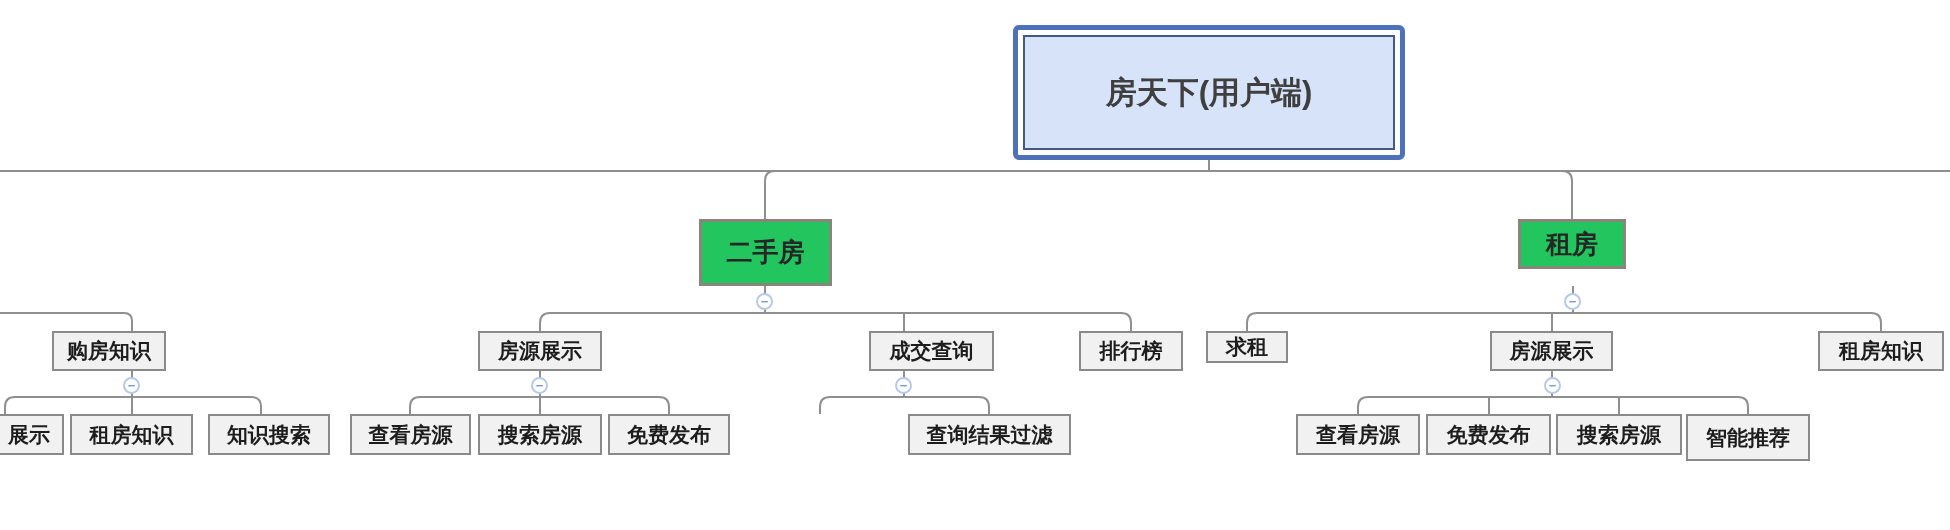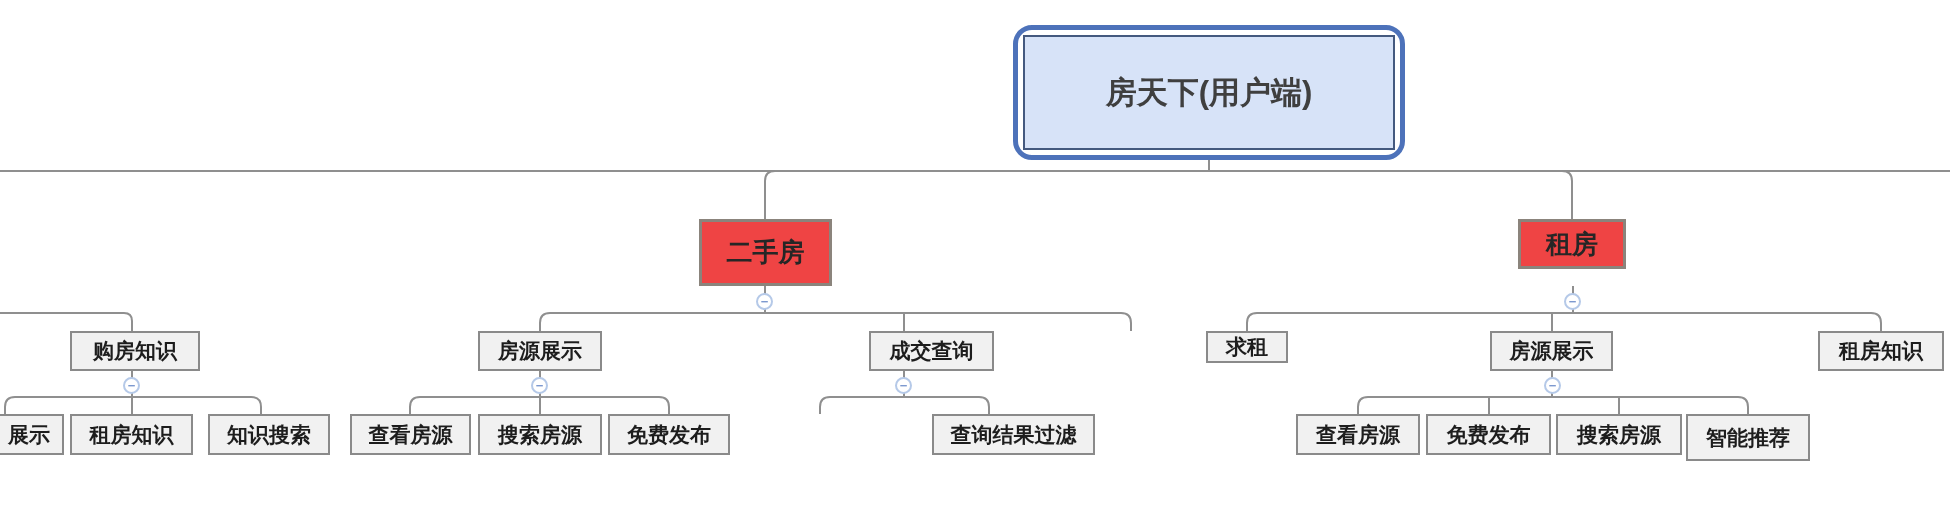--- a/index.html
+++ b/index.html
@@ -6,26 +6,26 @@
   .canvas{
     position:relative;width:1950px;height:530px;overflow:hidden;background:#ffffff;
     font-family:"Liberation Sans","DejaVu Sans",sans-serif;
   }
   svg.wires{position:absolute;left:0;top:0;z-index:0;}
   .node{
     position:absolute;box-sizing:border-box;z-index:1;
     display:flex;align-items:center;justify-content:center;
     font-weight:bold;color:#1d1d1d;white-space:nowrap;
   }
-  .l2{background:#ef4444;border:3px solid #8b847c;font-size:26px;color:#262626;}
+  .l2{background:#22c55e;border:3px solid #8b847c;font-size:26px;color:#262626;}
   .l34{background:#f1f1f1;border:2px solid #8a8a8a;font-size:21px;}
   .cut{justify-content:flex-end;padding-right:12px;}
   .root-outer{
     position:absolute;left:1013px;top:25px;width:392px;height:135px;z-index:1;
-    box-sizing:border-box;border:5px solid #4d72ba;border-radius:19px;
+    box-sizing:border-box;border:5px solid #4d72ba;border-radius:6px;
     background:#fff;padding:5px;
   }
   .root-inner{
     width:100%;height:100%;box-sizing:border-box;
     background:#d7e3f8;border:2px solid #44597f;
     display:flex;align-items:center;justify-content:center;
     font-size:31px;font-weight:bold;color:#3f3f3f;white-space:nowrap;
   }
   .collapse{
     position:absolute;width:17px;height:17px;z-index:2;box-sizing:border-box;
@@ -68,34 +68,35 @@
     </g>
   </svg>
 
   <div class="root-outer">
     <div class="root-inner">房天下(用户端)</div>
   </div>
 
   <div class="node l2" style="left:699px;top:219px;width:133px;height:67px">二手房</div>
   <div class="node l2" style="left:1518px;top:219px;width:108px;height:50px">租房</div>
 
-  <div class="node l34" style="left:70px;top:331px;width:130px;height:40px">购房知识</div>
+  <div class="node l34" style="left:52px;top:331px;width:114px;height:40px">购房知识</div>
   <div class="node l34" style="left:478px;top:331px;width:124px;height:40px">房源展示</div>
   <div class="node l34" style="left:869px;top:331px;width:125px;height:40px">成交查询</div>
+  <div class="node l34" style="left:1079px;top:331px;width:104px;height:40px">排行榜</div>
   <div class="node l34" style="left:1206px;top:331px;width:82px;height:32px">求租</div>
   <div class="node l34" style="left:1490px;top:331px;width:123px;height:40px">房源展示</div>
   <div class="node l34" style="left:1818px;top:331px;width:126px;height:40px">租房知识</div>
 
   <div class="node l34 cut" style="left:-45px;top:414px;width:109px;height:41px">展示</div>
   <div class="node l34" style="left:70px;top:414px;width:123px;height:41px">租房知识</div>
   <div class="node l34" style="left:208px;top:414px;width:122px;height:41px">知识搜索</div>
   <div class="node l34" style="left:350px;top:414px;width:121px;height:41px">查看房源</div>
   <div class="node l34" style="left:478px;top:414px;width:124px;height:41px">搜索房源</div>
   <div class="node l34" style="left:608px;top:414px;width:122px;height:41px">免费发布</div>
-  <div class="node l34" style="left:932px;top:414px;width:163px;height:41px">查询结果过滤</div>
+  <div class="node l34" style="left:908px;top:414px;width:163px;height:41px">查询结果过滤</div>
   <div class="node l34" style="left:1296px;top:414px;width:124px;height:41px">查看房源</div>
   <div class="node l34" style="left:1426px;top:414px;width:125px;height:41px">免费发布</div>
   <div class="node l34" style="left:1556px;top:414px;width:126px;height:41px">搜索房源</div>
   <div class="node l34" style="left:1686px;top:414px;width:124px;height:47px">智能推荐</div>
 
   <div class="collapse" style="left:756px;top:293px">−</div>
   <div class="collapse" style="left:1564px;top:293px">−</div>
   <div class="collapse" style="left:123px;top:377px">−</div>
   <div class="collapse" style="left:531px;top:377px">−</div>
   <div class="collapse" style="left:895px;top:377px">−</div>

